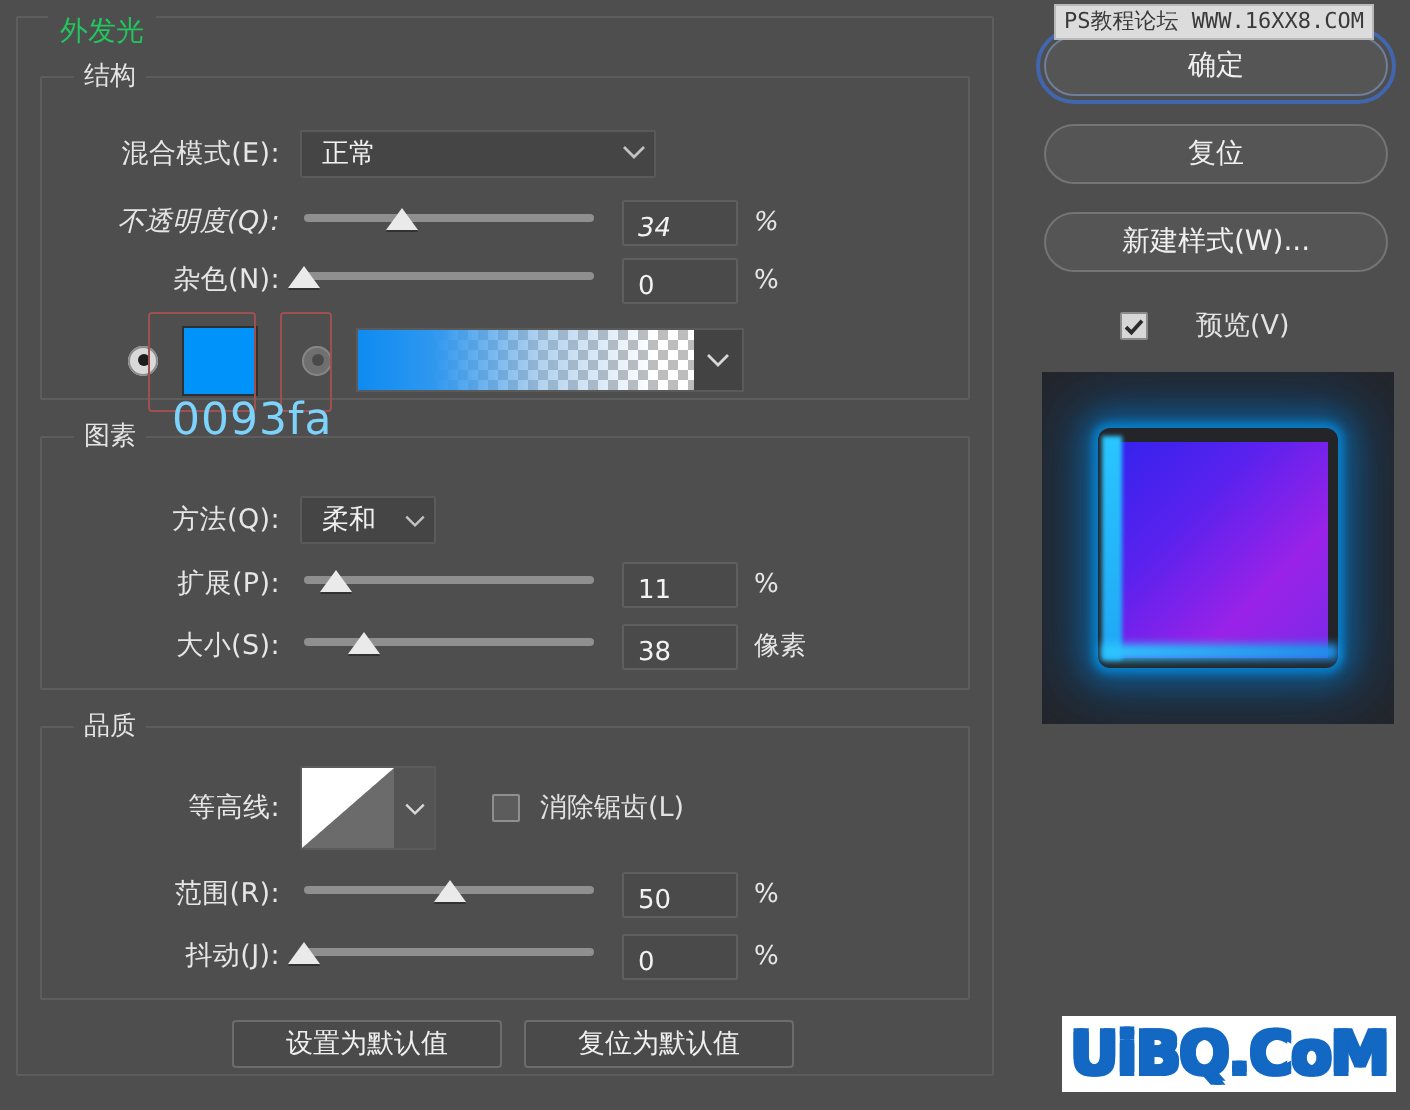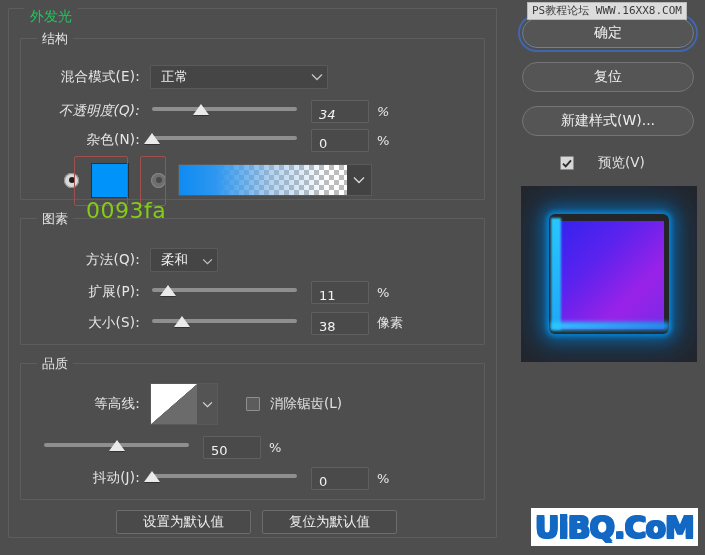--- a/index.html
+++ b/index.html
@@ -106,21 +106,21 @@
       linear-gradient(to right,#0d8bf2 0%,#2e97f0 22%,rgba(120,175,225,.55) 55%,rgba(255,255,255,0) 88%),
       repeating-conic-gradient(#ffffff 0% 25%, #bdbdbd 0% 50%);
     background-size:100% 100%, 10px 10px;
   }
   .gradarrow{
     width:24px;background:#434343;
     display:flex;align-items:center;justify-content:center;
   }
 
   .hexlabel{
-    position:absolute;color:#84cc16;font-size:22px;
+    position:absolute;color:#7dd3fc;font-size:22px;
     font-family:"DejaVu Sans","Liberation Sans",sans-serif;
     letter-spacing:.5px;
   }
 
   
   .contour{
     display:flex;border:1px solid #5a5a5a;box-sizing:border-box;height:42px;
   }
   .contour-img{
     width:46px;background:#6b6b6b;position:relative;overflow:hidden;
@@ -342,20 +342,21 @@
             </svg>
         </div>
       </div>
       <div style="margin-left:28px;display:flex;align-items:center;gap:10px;">
         <div class="cbox empty"></div>
         <span style="font-size:13.5px;">消除锯齿(L)</span>
       </div>
     </div>
 
     <div class="row" style="left:32px;top:435px;width:440px;height:24px;">
+      <div class="lbl" style="width:108px;">范围(R):</div>
       <div class="slider" style="margin-left:12px;width:145px;">
         <div class="track"></div>
         <div class="thumb" id="th-range" style="left: 50%;"></div>
       </div>
       <div class="num" style="margin-left:14px;">
         <span>50</span>
       </div>
       <div class="unit">%</div>
     </div>
 

